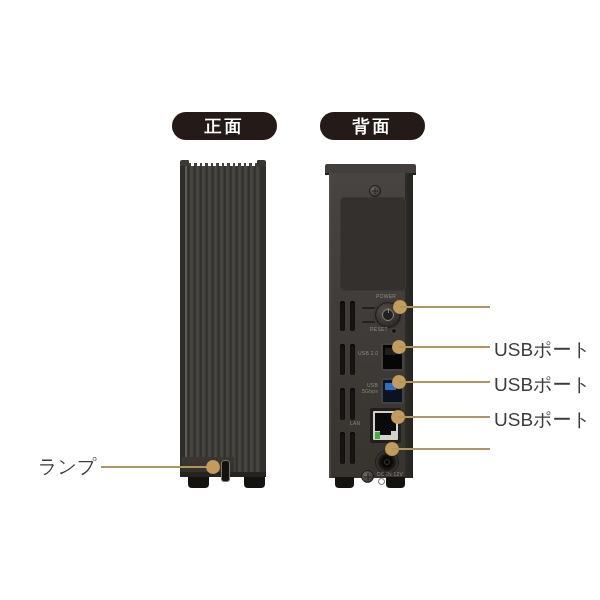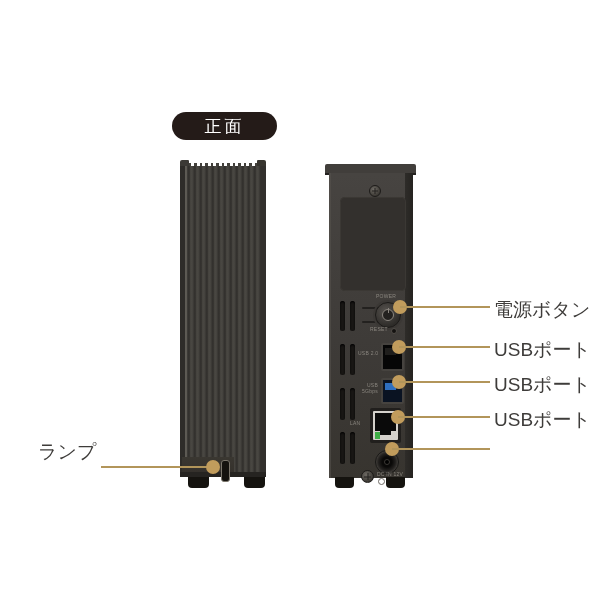--- a/index.html
+++ b/index.html
@@ -1,21 +1,21 @@
 <!DOCTYPE html>
 <html><head>
 <meta charset="utf-8">
 <style>
   html,body{margin:0;padding:0;}
   body{font-family:"Liberation Sans","DejaVu Sans",sans-serif;}
   #stage{position:relative;width:600px;height:600px;background:#ffffff;overflow:hidden;}
 
   
   .pill{position:absolute;width:105px;height:28px;border-radius:15px;background:#241b18;
-        color:#fff;font-size:17px;font-weight:normal;letter-spacing:3px;
+        color:#fff;font-size:17px;font-weight:bold;letter-spacing:3px;
         display:flex;align-items:center;justify-content:center;}
 
   
   .c-line{position:absolute;height:2px;background:#b2955a;}
   .c-dot{position:absolute;width:14px;height:14px;border-radius:50%;background:#c19c5c;}
   .c-label{position:absolute;font-size:19px;color:#3e3c3a;white-space:nowrap;}
 
   
   .dev{position:absolute;}
   .abs{position:absolute;}
@@ -31,20 +31,23 @@
   .screw::after{content:"";position:absolute;left:50%;top:20%;width:1px;height:60%;background:#23211e;transform:translateX(-50%);}
   .screw::before{content:"";position:absolute;top:50%;left:20%;height:1px;width:60%;background:#23211e;transform:translateY(-50%);}
 </style>
 </head>
 <body>
 
 <div id="stage">
 
   <div class="pill" style="left:172px;top:112px;">
     <span>正面</span>
+  </div>
+  <div class="pill" style="left:320px;top:112px;">
+    <span>背面</span>
   </div>
 
   <div class="dev" style="left:180px;top:158px;width:86px;height:332px;">
 
     <div class="abs" style="left:0;top:2px;width:9px;height:10px;background:#3b3935;border-radius:2px 1px 0 0;"></div>
     <div class="abs" style="left:77px;top:2px;width:9px;height:10px;background:#37352f;border-radius:1px 2px 0 0;"></div>
     <div class="abs" style="left:9px;top:5px;width:68px;height:7px;background:repeating-linear-gradient(90deg,#43413c 0 2.5px,#ffffff00 2.5px 5.5px);"></div>
 
     <div class="abs fins" style="left:0;top:8px;width:86px;height:311px;">
       <div class="abs" style="left:0;top:0;width:5px;height:100%;background:#2e2c29;"></div>
@@ -124,27 +127,26 @@
       <div class="vent" style="left:11px;top:215px;height:32px;"></div>
       <div class="vent" style="left:21px;top:215px;height:32px;"></div>
       <div class="vent" style="left:11px;top:259px;height:32px;"></div>
       <div class="vent" style="left:21px;top:259px;height:32px;"></div>
     </div>
 
     <div class="foot" style="left:9px;top:313px;width:19px;height:11px;"></div>
     <div class="foot" style="left:60px;top:313px;width:19px;height:11px;"></div>
   </div>
 
-  <div class="c-label" style="left:38px;top:439px;">ランプ</div>
+  <div class="c-label" style="left:38px;top:454px;">ランプ</div>
   <div class="c-line" style="left:101px;top:466px;width:112px;"></div>
   <div class="c-dot" style="left:206px;top:460px;"></div>
 
   <div class="c-dot" style="left:393px;top:300px;"></div>
   <div class="c-line" style="left:400px;top:306px;width:90px;"></div>
-  <div class="c-label" style="left:494px;top:297px;">電源ボタン</div>
 
   <div class="c-dot" style="left:392px;top:340px;"></div>
   <div class="c-line" style="left:399px;top:346px;width:91px;"></div>
   <div class="c-label" style="left:494px;top:337px;">USBポート</div>
 
   <div class="c-dot" style="left:392px;top:375px;"></div>
   <div class="c-line" style="left:399px;top:381px;width:91px;"></div>
   <div class="c-label" style="left:494px;top:372px;">USBポート</div>
 
   <div class="c-dot" style="left:391px;top:410px;"></div>

